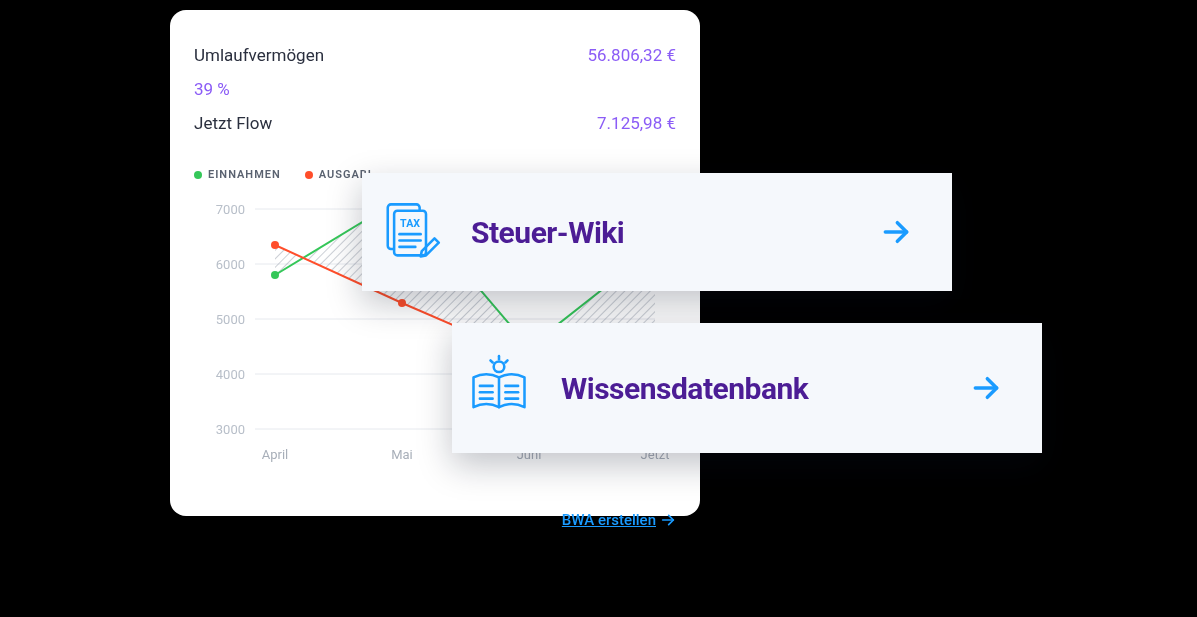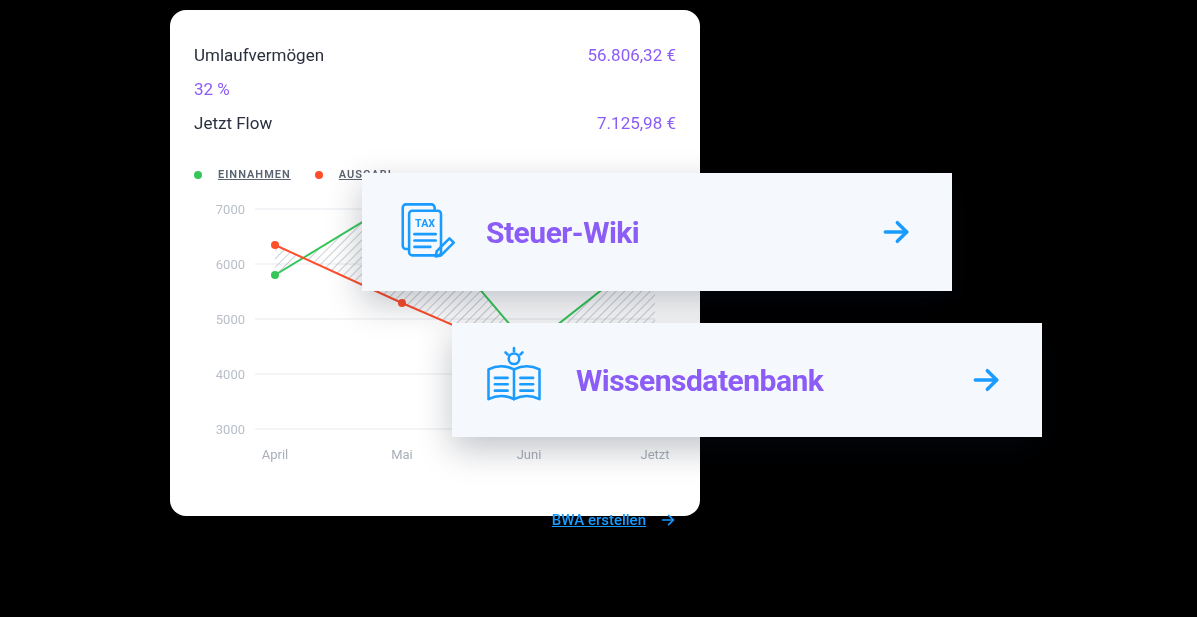--- a/index.html
+++ b/index.html
@@ -35,81 +35,81 @@
   .stat-value { color: #8b5cf6; font-variant-numeric: tabular-nums; }
   .legend {
     display: flex;
     gap: 24px;
     font-size: 11px;
     letter-spacing: 1px;
     color: #5a6270;
     font-weight: 600;
     margin-bottom: 8px;
   }
-  .legend-item { display: flex; align-items: center; gap: 16px; text-decoration: underline; }
+  .legend-item { display: flex; align-items: center; gap: 6px; }
   .legend-dot { width: 8px; height: 8px; border-radius: 50%; }
   .legend-dot.green { background: #35c759; }
   .legend-dot.red { background: #ff4e2b; }
   .chart-wrap { position: relative; width: 100%; height: 290px; }
   .chart-wrap svg { width: 100%; height: 100%; }
   .y-tick { font-size: 13px; fill: #b8bfc9; }
   .x-tick { font-size: 13px; fill: #a8afb9; }
   .grid-line { stroke: #e6e9ee; stroke-width: 1; }
   .income-line { stroke: #35c759; stroke-width: 2; fill: none; }
   .expense-line { stroke: #ff4e2b; stroke-width: 2; fill: none; }
   .data-point-green { fill: #35c759; }
   .data-point-red { fill: #ff4e2b; }
   .area-hatch { fill: url(#hatch); }
   .footer-link {
     display: flex;
     justify-content: flex-end;
     align-items: center;
-    gap: 14px;
+    gap: 4px;
     margin-top: 32px;
     color: #1a9bff;
     font-size: 15px;
     font-weight: 500;
     text-decoration: underline;
     cursor: pointer;
   }
   .footer-link svg { width: 16px; height: 16px; }
   .tile {
     position: absolute;
     background: #f5f8fc;
     display: flex;
     align-items: center;
-    padding: 0 40px 0 28px;
+    padding: 0 40px 0 13px;
     box-shadow: 0 12px 32px rgba(10,20,40,0.25);
     cursor: pointer;
   }
   .tile-1 { left: 362px; top: 173px; width: 590px; height: 118px; }
-  .tile-2 { left: 452px; top: 323px; width: 590px; height: 114px; }
+  .tile-2 { left: 452px; top: 323px; width: 590px; height: 130px; }
   .tile-icon { width: 68px; height: 68px; flex-shrink: 0; }
   .tile-label {
     flex: 1;
     margin-left: 28px;
     font-size: 30px;
     font-weight: 700;
-    color: #8b5cf6;
+    color: #4c1d95;
     letter-spacing: -0.5px;
   }
   .tile-arrow { width: 32px; height: 32px; }
 </style>
 </head>
 <body>
 
 <div class="card">
 
   <div class="stats">
     <div class="stat-row">
       <span class="stat-label">Umlaufvermögen</span>
       <span class="stat-value">56.806,32 €</span>
     </div>
     <div class="stat-row">
-      <span class="stat-value">32 %</span>
+      <span class="stat-value">39 %</span>
     </div>
     <div class="stat-row">
       <span class="stat-label">Jetzt Flow</span>
       <span class="stat-value">7.125,98 €</span>
     </div>
   </div>
 
   <div class="legend">
     <div class="legend-item">
       <span class="legend-dot green"></span>

